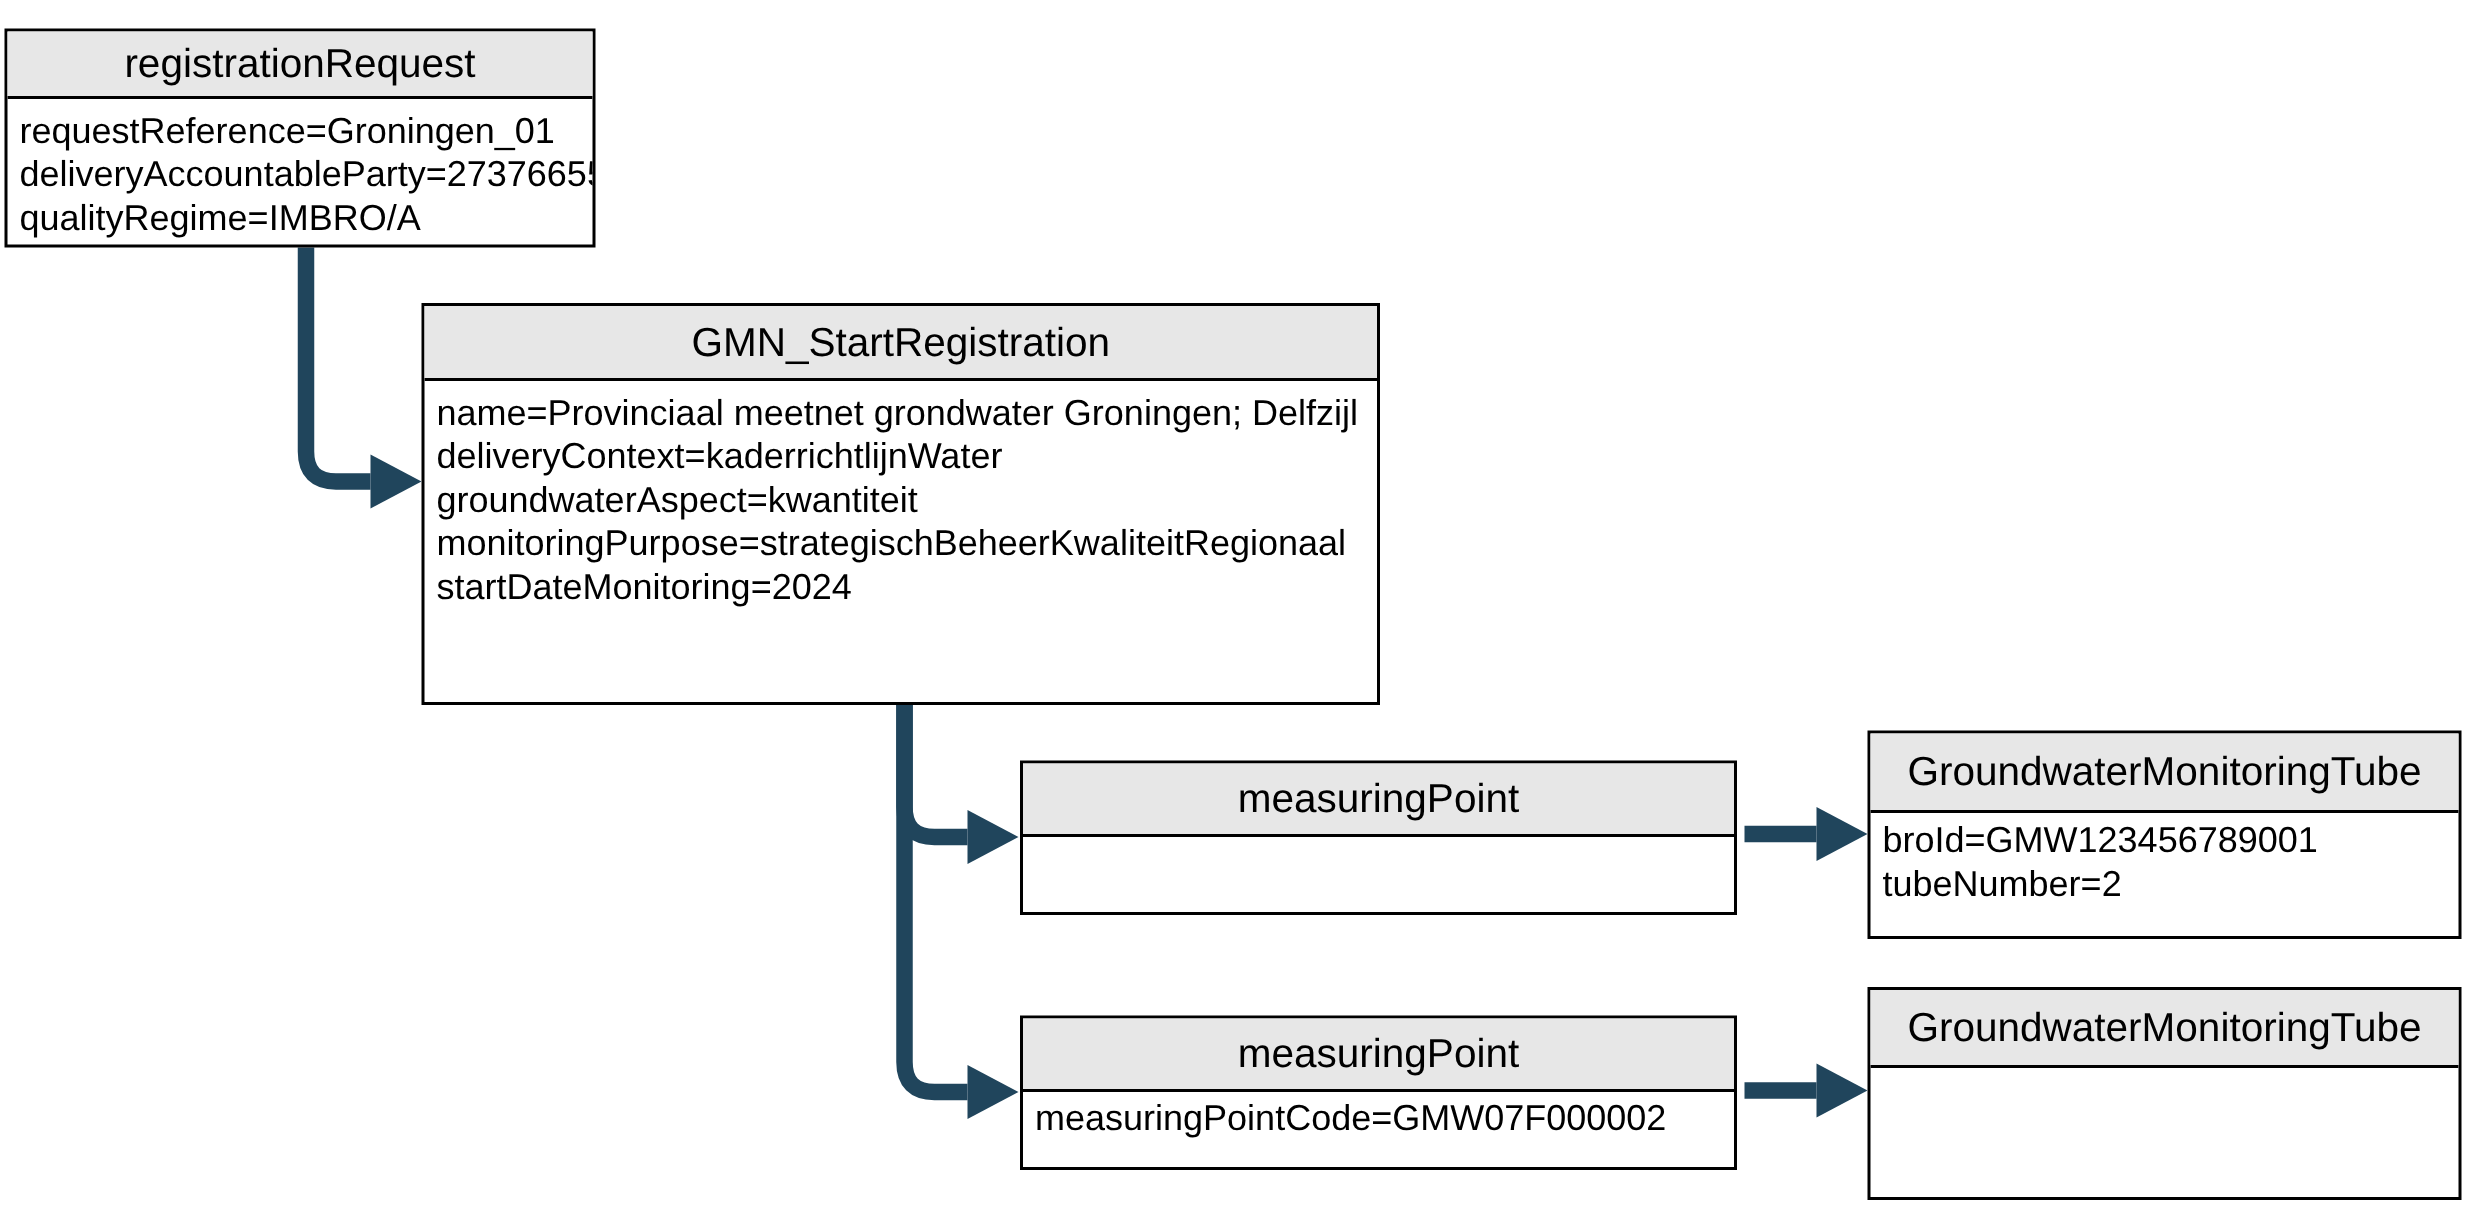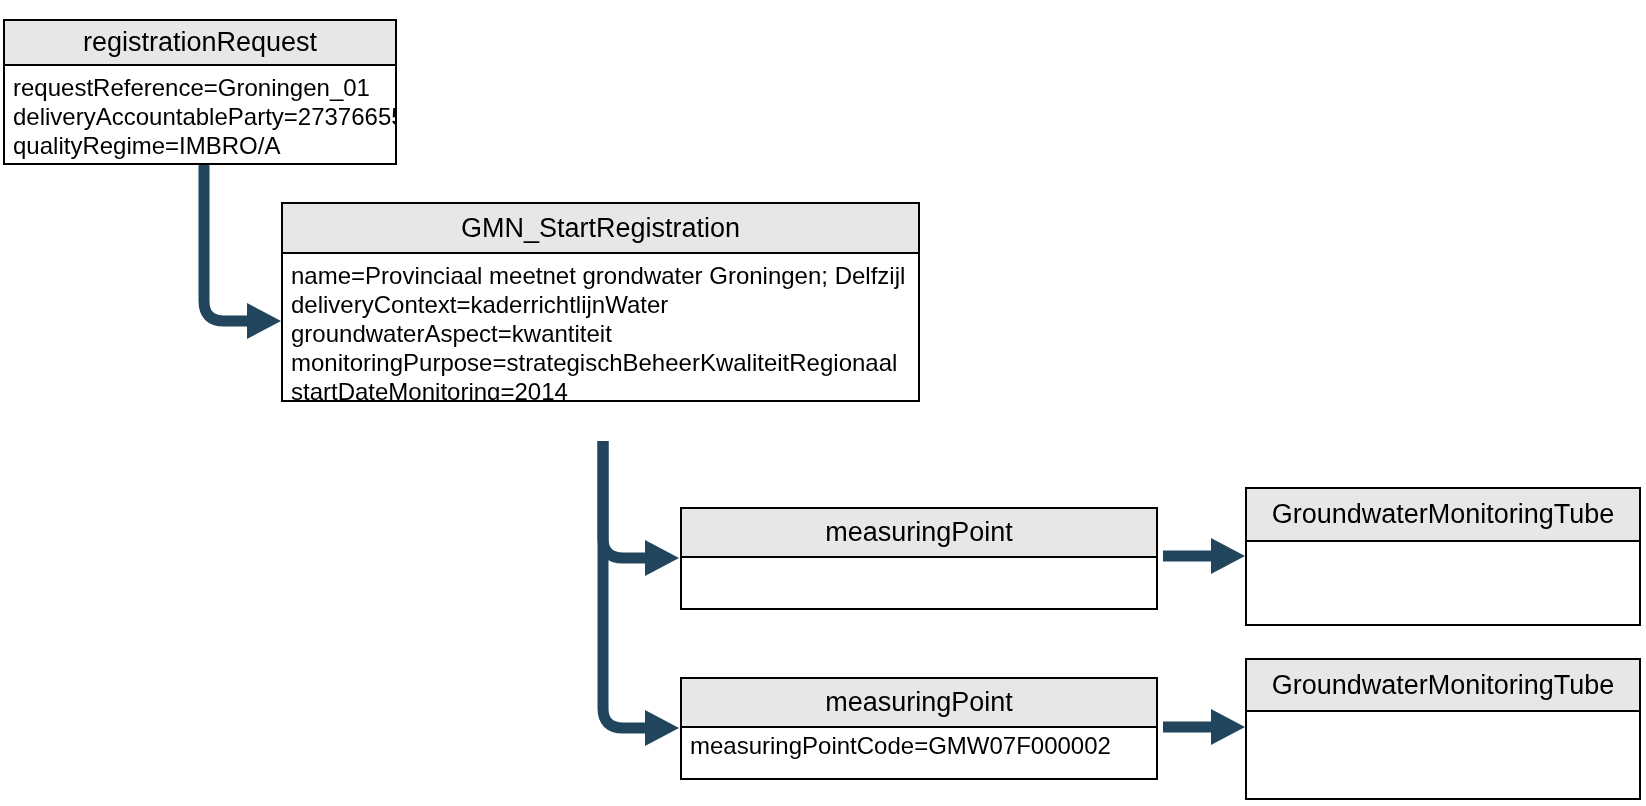--- a/index.html
+++ b/index.html
@@ -39,21 +39,21 @@
     padding:7px 8px 16px 8px;
     overflow:hidden;
   }
   .node-body.v-center{display:flex;flex-direction:column;justify-content:center;padding-top:0;}
   .field{
     font-size:24px;line-height:29px;white-space:nowrap;
   }
   
   #box-registration-request{left:3px;top:19px;width:394px;height:146px;}
   #box-registration-request .node-header{height:43px;}
-  #box-gmn-start-registration{left:281px;top:202px;width:639px;height:200px;}
+  #box-gmn-start-registration{left:281px;top:202px;width:639px;height:268px;}
   #box-gmn-start-registration .node-header{height:48px;}
   #box-measuring-point-1{left:680px;top:507px;width:478px;height:103px;}
   #box-measuring-point-1 .node-header{height:47px;}
   #box-measuring-point-2{left:680px;top:677px;width:478px;height:103px;}
   #box-measuring-point-2 .node-header{height:47px;}
   #box-tube-1{left:1245px;top:487px;width:396px;height:139px;}
   #box-tube-1 .node-header{height:51px;}
   #box-tube-2{left:1245px;top:658px;width:396px;height:142px;}
   #box-tube-2 .node-header{height:50px;}
   .tube-body{padding-top:4px;}
@@ -100,30 +100,34 @@
     </div>
   </div>
 
   <div class="node" id="box-gmn-start-registration">
     <div class="node-header">GMN_StartRegistration</div>
     <div class="node-body">
       <div class="field">name=Provinciaal meetnet grondwater Groningen; Delfzijl</div>
       <div class="field">deliveryContext=kaderrichtlijnWater</div>
       <div class="field">groundwaterAspect=kwantiteit</div>
       <div class="field">monitoringPurpose=strategischBeheerKwaliteitRegionaal</div>
-      <div class="field">startDateMonitoring=2014</div>
+      <div class="field">startDateMonitoring=2024</div>
     </div>
   </div>
 
   <div class="node" id="box-measuring-point-1">
     <div class="node-header">measuringPoint</div>
   </div>
 
   <div class="node" id="box-tube-1">
     <div class="node-header">GroundwaterMonitoringTube</div>
+    <div class="node-body tube-body">
+      <div class="field">broId=GMW123456789001</div>
+      <div class="field">tubeNumber=2</div>
+    </div>
   </div>
 
   <div class="node" id="box-measuring-point-2">
     <div class="node-header">measuringPoint</div>
     <div class="node-body v-center">
       <div class="field">measuringPointCode=GMW07F000002</div>
     </div>
   </div>
 
   <div class="node" id="box-tube-2">

